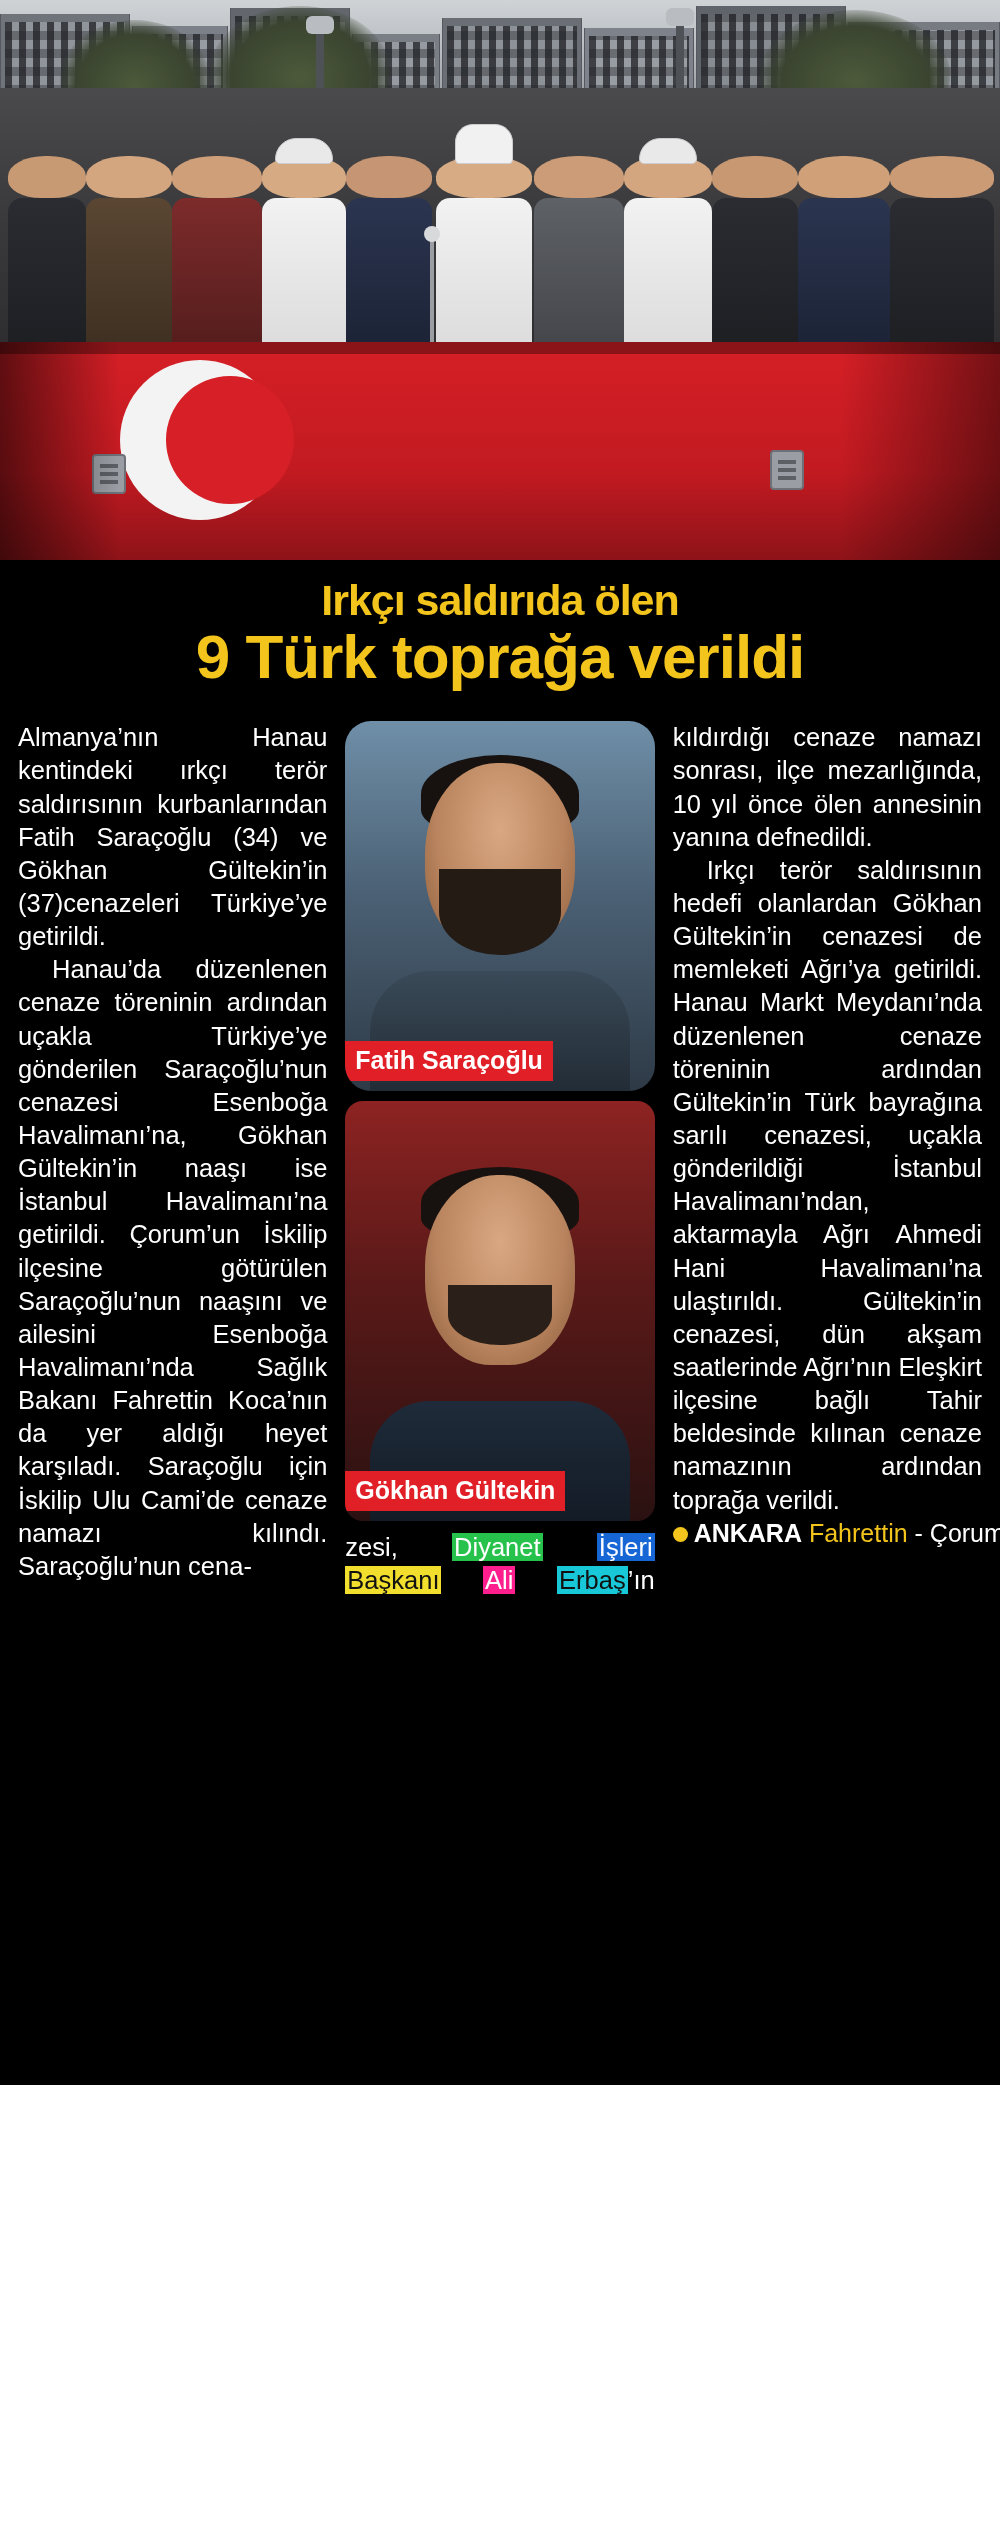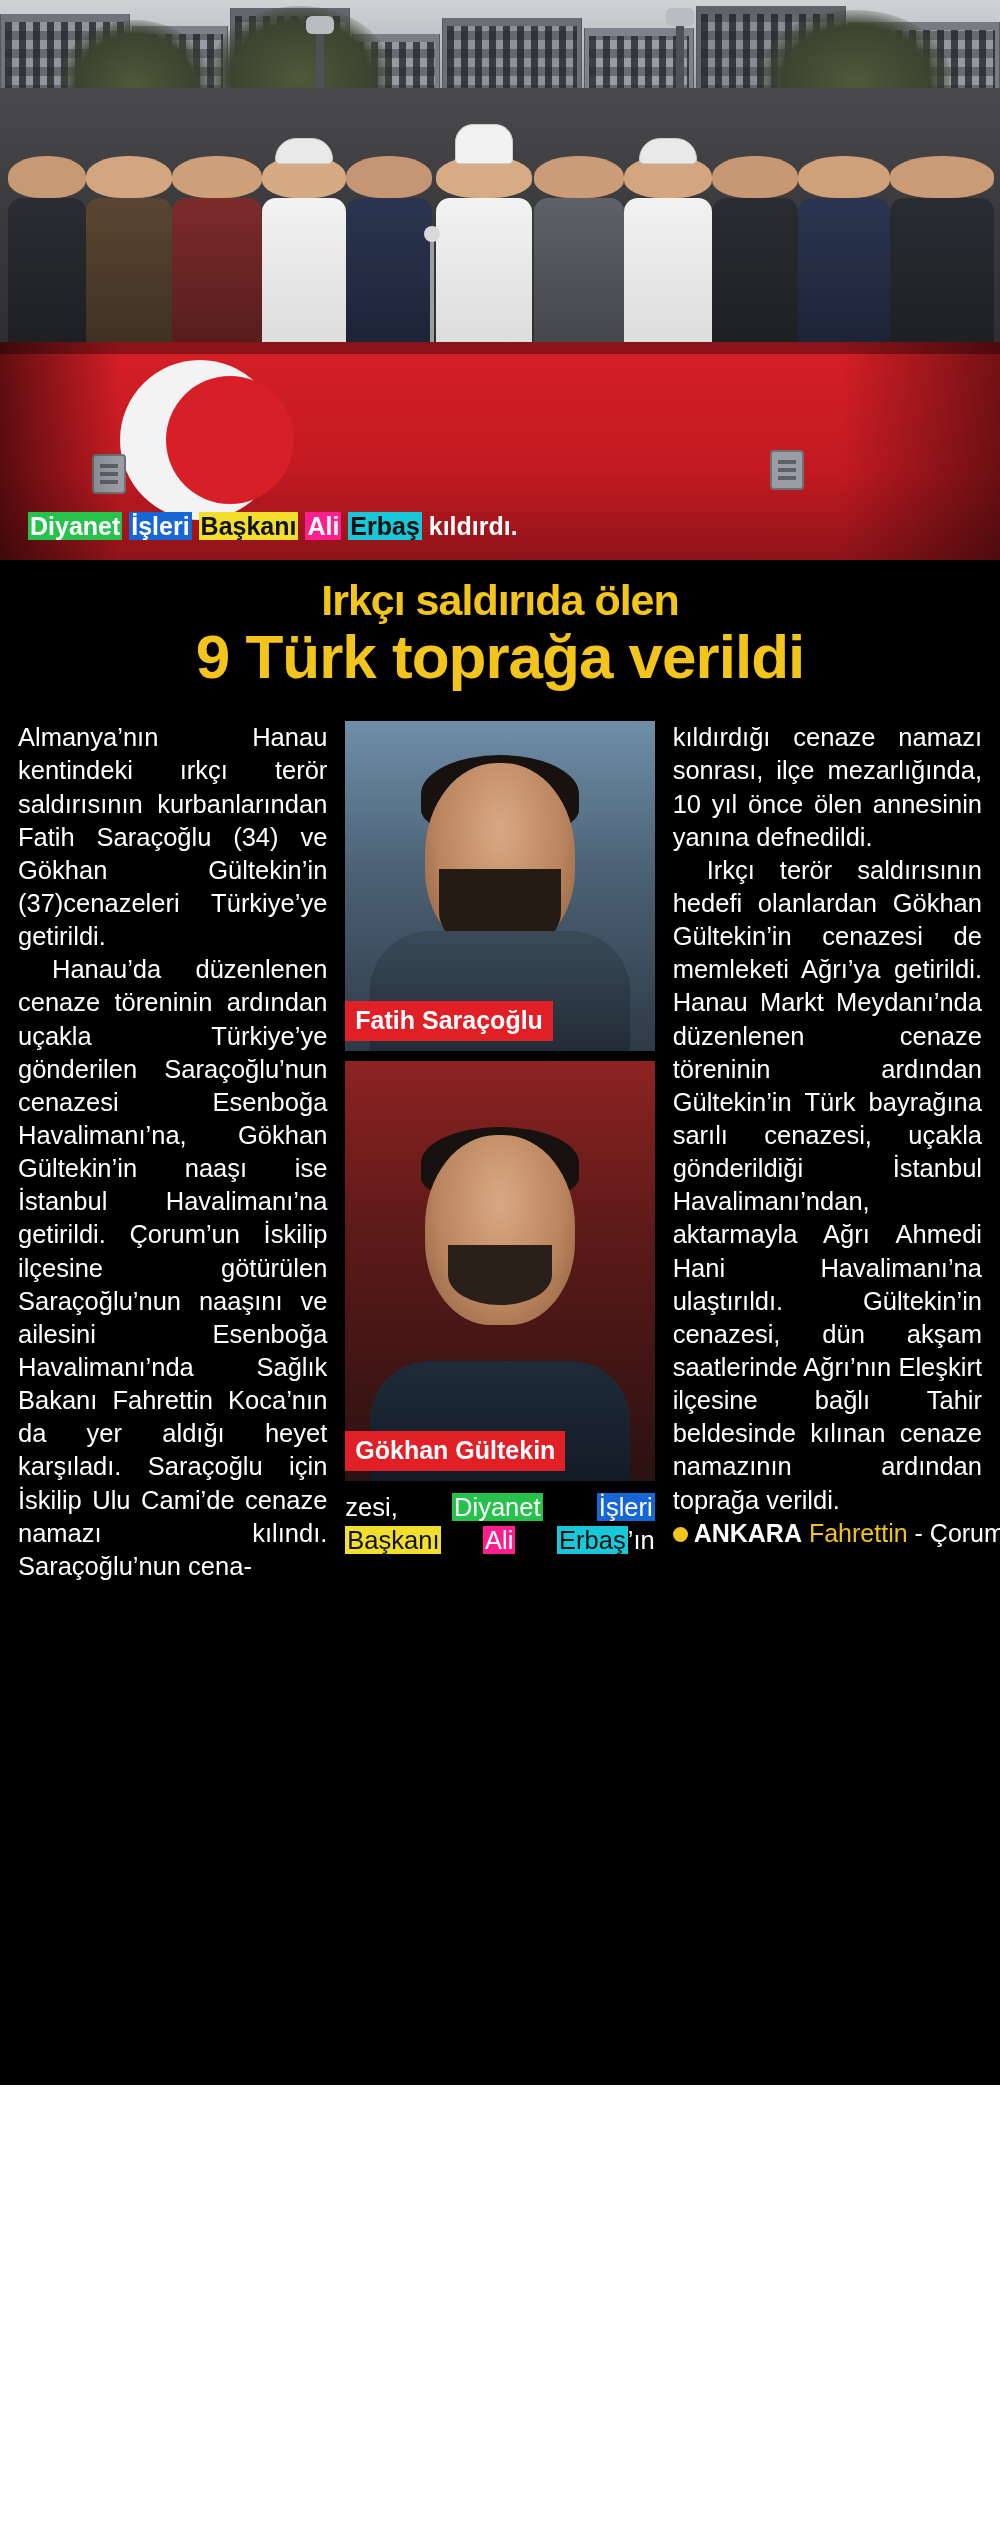--- a/index.html
+++ b/index.html
@@ -239,22 +239,22 @@
     width: 100%;
     break-inside: avoid;
     margin: 0 0 10px 0;
     position: relative;
   }
   .photo-face {
     width: 100%;
     position: relative;
     overflow: hidden;
   }
-  .face-a { height: 330px; background: linear-gradient(180deg,#6f8fa8 0%, #4c6276 45%, #2e3a46 100%); }
-  .face-b { height: 420px; background: linear-gradient(180deg,#8d2322 0%, #5d1a19 40%, #2a1111 100%); }
+  .face-a { height: 370px; background: linear-gradient(180deg,#6f8fa8 0%, #4c6276 45%, #2e3a46 100%); border-radius: 26px; }
+  .face-b { height: 420px; background: linear-gradient(180deg,#8d2322 0%, #5d1a19 40%, #2a1111 100%); border-radius: 18px; }
   .face-skin {
     position: absolute;
     left: 50%; transform: translateX(-50%);
     border-radius: 48% 48% 44% 44%;
     background: radial-gradient(ellipse at 50% 35%, #d9a882 0%, #b9845e 60%, #8a5c3c 100%);
   }
   .face-a .face-skin { width: 150px; height: 190px; top: 42px; }
   .face-b .face-skin { width: 150px; height: 190px; top: 74px; }
   .hair {
     position: absolute;
@@ -390,23 +390,20 @@
     <svg class="star" width="80" height="80" viewBox="0 0 100 100" style="left:296px;top:54px;">
       <polygon points="50,2 61,37 98,37 68,59 79,95 50,73 21,95 32,59 2,37 39,37" fill="#f3f3f3"></polygon>
     </svg>
     <div class="coffin-handle" style="left:92px; top:112px;"></div>
     <div class="coffin-handle" style="left:770px; top:108px;"></div>
     <div class="coffin-shade-l"></div>
     <div class="coffin-shade-r"></div>
   </div>
 
   <div class="caption">
-    <div class="line">
-      <span class="hl-green">Diyanet</span><span> </span><span class="hl-blue">İşleri</span><span> </span><span class="hl-yellow">Başkanı</span><span> </span><span class="hl-pink">Ali</span><span> </span><span class="hl-cyan">Erbaş</span><span> kıldırdı.</span>
-    </div>
   </div>
 </div>
 
 <div class="headline">
   <div class="l1">Irkçı saldırıda ölen</div>
   <div class="l2">9 Türk toprağa verildi</div>
 </div>
 
 <div class="article">
   <div class="cols">

